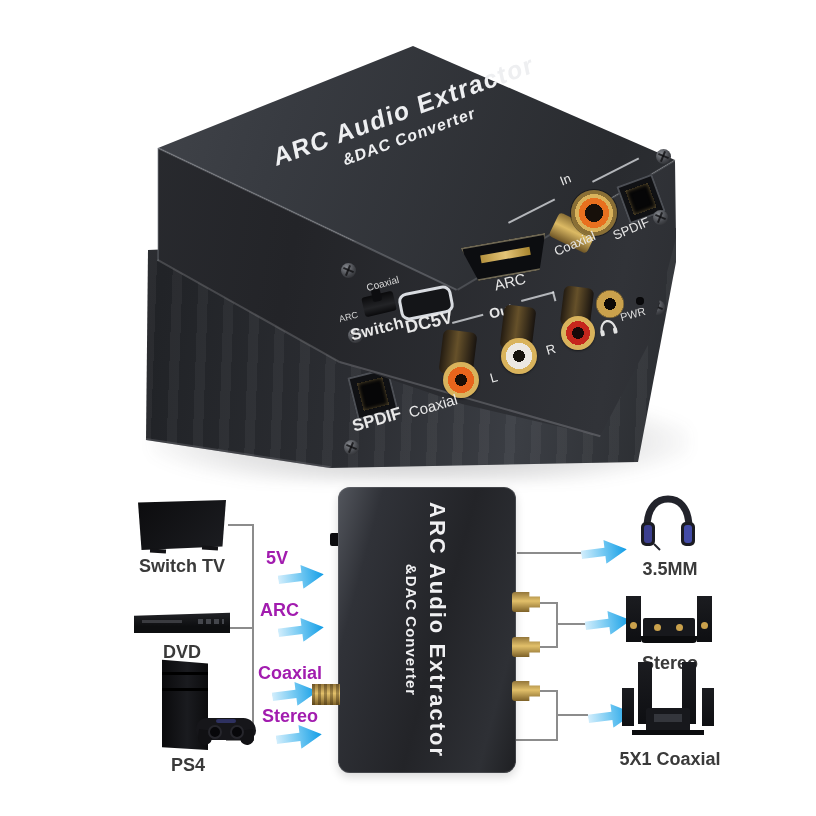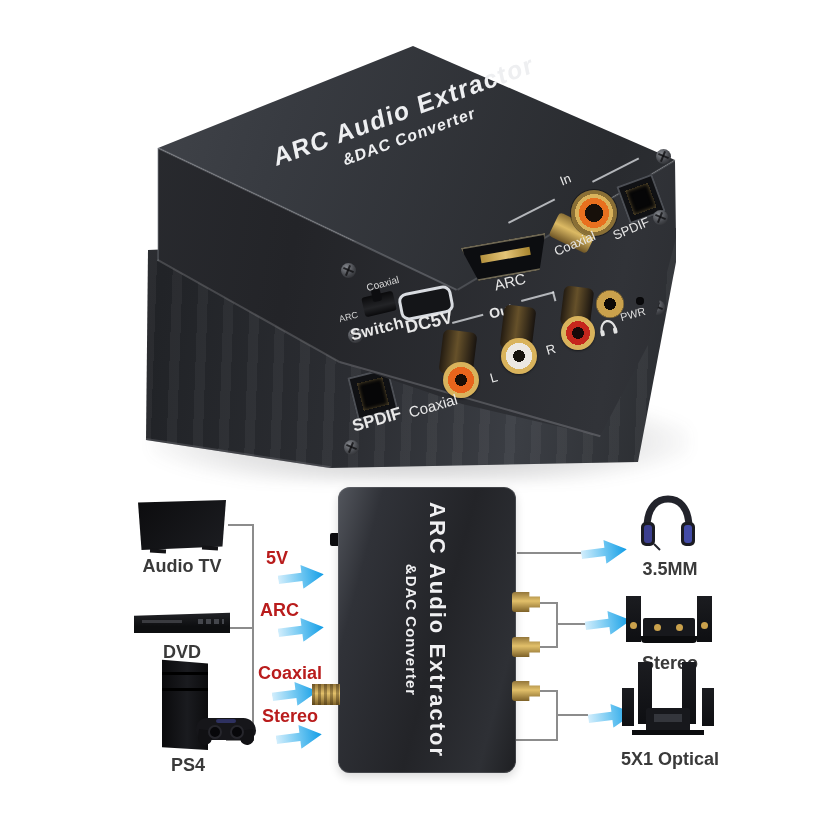--- a/index.html
+++ b/index.html
@@ -128,21 +128,21 @@
   #vline-51{left:556px;top:690px;width:2px;height:51px;}
   #out-51{left:558px;top:714px;width:30px;height:2px;}
 
   .arr{width:46px;height:26px;transform:rotate(-7deg);
     clip-path:polygon(0 34%,52% 34%,52% 4%,100% 50%,52% 96%,52% 66%,0 66%);
     background:linear-gradient(90deg,#d3eefc,#79cbf3 45%,#119de6);}
   #a-5v{left:278px;top:564px;} #a-arc{left:278px;top:617px;}
   #a-co{left:272px;top:681px;} #a-op{left:276px;top:724px;}
   #a-35{left:581px;top:539px;} #a-st{left:585px;top:610px;} #a-51{left:588px;top:703px;}
 
-  .dlabel{color:#b91c1c;font-size:18px;font-weight:bold;white-space:nowrap;}
+  .dlabel{color:#a21caf;font-size:18px;font-weight:bold;white-space:nowrap;}
   #t-5v{left:266px;top:548px;} #t-arc{left:260px;top:600px;}
   #t-co{left:258px;top:663px;} #t-op{left:262px;top:706px;}
   .dcaption{color:#3a3a3a;font-size:18px;font-weight:bold;text-align:center;}
   #t-tv{left:126px;top:556px;width:112px;}
   #t-dvd{left:134px;top:642px;width:96px;}
   #t-ps4{left:140px;top:755px;width:96px;}
   #t-35{left:636px;top:559px;width:68px;}
   #t-ste{left:628px;top:653px;width:84px;}
   #t-51s{left:616px;top:749px;width:108px;}
 
@@ -295,21 +295,21 @@
     <div class="abs line" id="vline-st"></div>
     <div class="abs line" id="out-st"></div>
     <div class="abs line" id="stub-p3"></div>
     <div class="abs line" id="stub-bx"></div>
     <div class="abs line" id="vline-51"></div>
     <div class="abs line" id="out-51"></div>
 
     <div class="abs" id="tv-icon"></div>
     <div class="abs" id="tv-foot-l"></div>
     <div class="abs" id="tv-foot-r"></div>
-    <div class="abs dcaption" id="t-tv">Audio TV</div>
+    <div class="abs dcaption" id="t-tv">Switch TV</div>
     <div class="abs" id="dvd-icon">
         <span class="slot"></span>
         <span class="btns"></span>
       </div>
     <div class="abs dcaption" id="t-dvd">DVD</div>
     <div class="abs" id="ps4-icon">
         <span class="groove"></span>
         <span class="groove2"></span>
       </div>
     <div class="abs" id="pad-icon">
@@ -370,15 +370,15 @@
     <div class="abs" id="x-icon">
       <div class="abs tower" id="x-t1"></div>
       <div class="abs tower" id="x-t2"></div>
       <div class="abs tower" id="x-s1"></div>
       <div class="abs tower" id="x-s2"></div>
       <div class="abs" id="x-center">
           <span class="disp"></span>
         </div>
       <div class="abs" id="x-base"></div>
     </div>
-    <div class="abs dcaption" id="t-51s">5X1 Optical</div>
+    <div class="abs dcaption" id="t-51s">5X1 Coaxial</div>
   </div>
 </div>
 
 </body></html>

